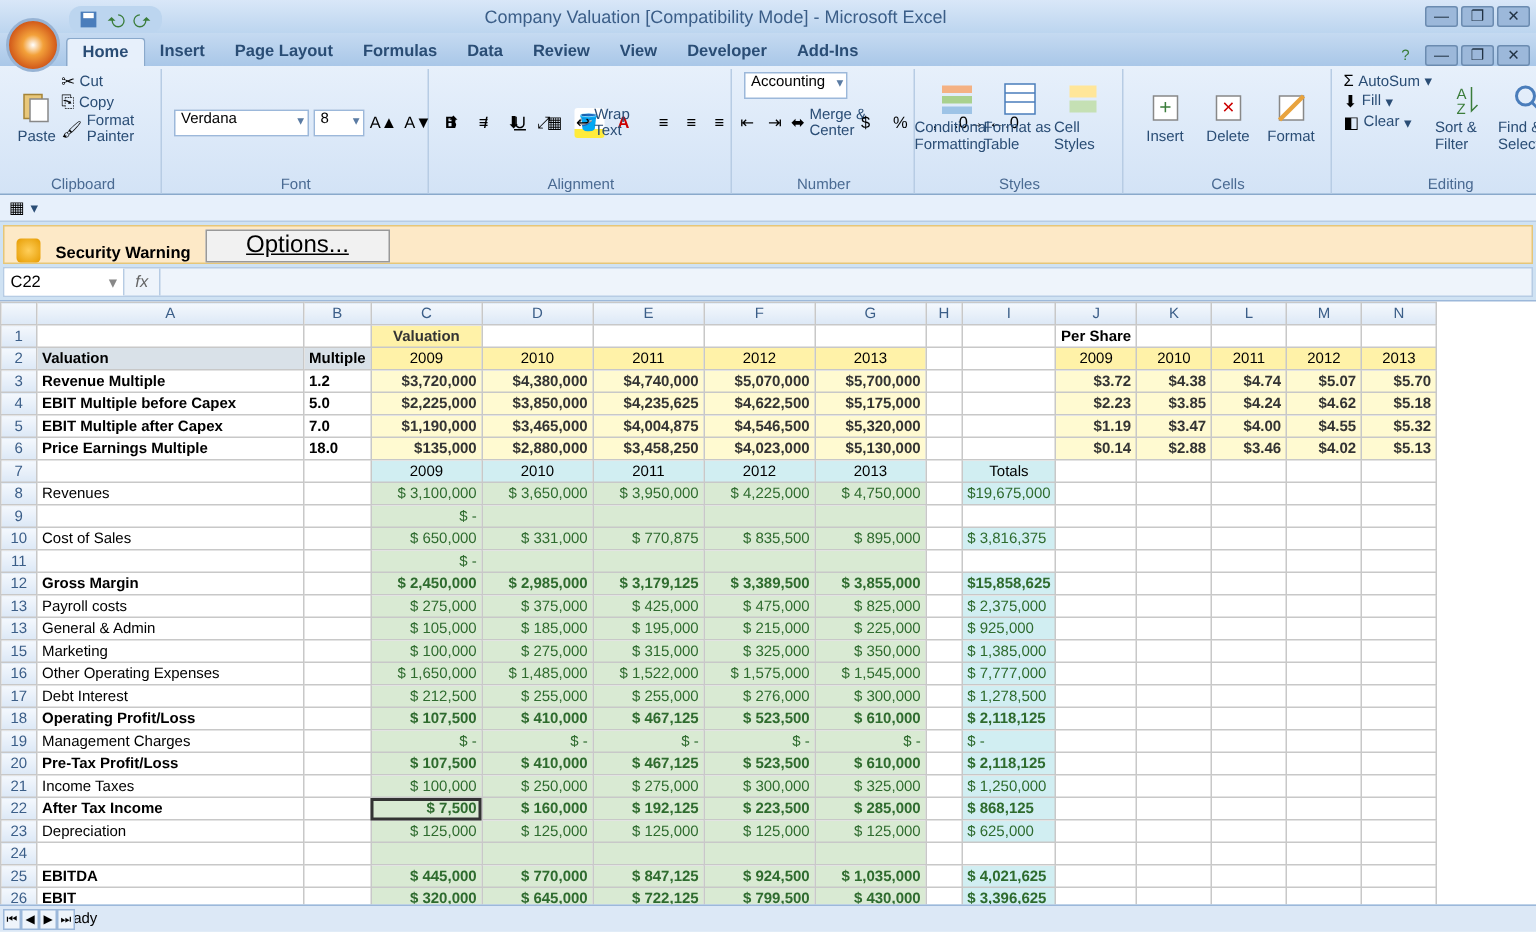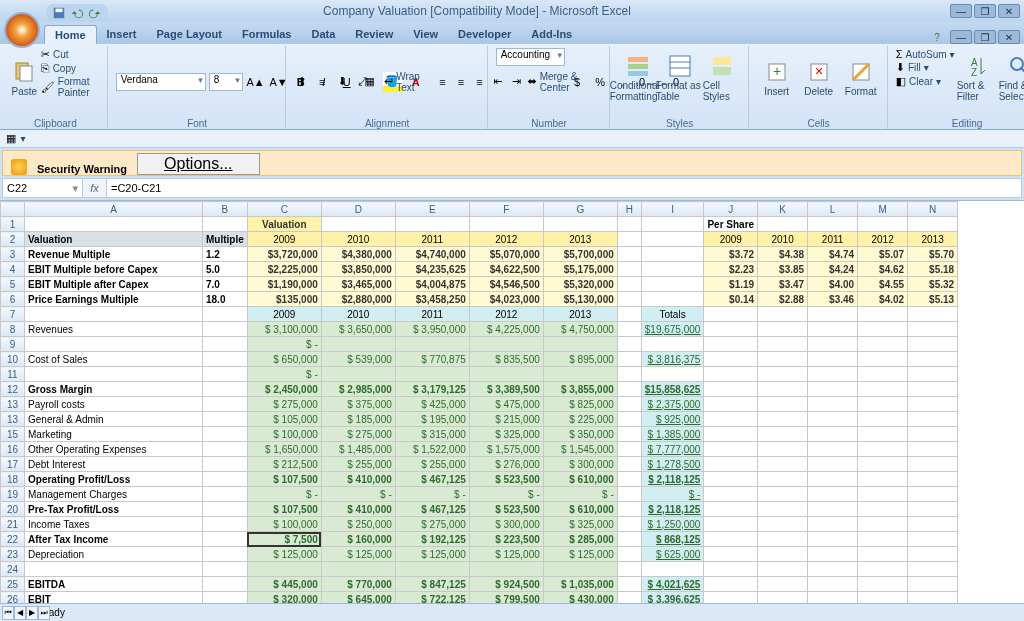--- a/index.html
+++ b/index.html
@@ -53,21 +53,21 @@
 table.sheet th{background:linear-gradient(#f4f8fd,#dce8f6);color:#3b5e88;font-weight:normal;text-align:center;}
 table.sheet th.rowh{width:24px;background:linear-gradient(#f4f8fd,#dce8f6);}
 th.corner{width:24px;background:#dce8f6;}
 
 .sec-header{background:#d9e1e8;font-weight:bold;color:#000;}
 .valhdr{background:#fff2a8;text-align:center;font-weight:bold;color:#333;}
 .valhdr2{background:#fff2a8;text-align:center;}
 .yelcell{background:#fffad1;text-align:right;font-weight:bold;color:#333;}
 .cyanhdr{background:#d1eef2;text-align:center;}
 .grncell{background:#d9ead3;text-align:right;color:#2e6b2e;}
-.totcell{background:#d1eef2;text-align:right;color:#2e6b2e;text-decoration:underline;}
+.totcell{background:#d1eef2;color:#2e6b2e;}
 .bold{font-weight:bold;}
 .selected-row th.rowh{background:#ffd56b;}
 .sel-outline{outline:2px solid #333;outline-offset:-2px;}
 
 
 .sheettabs{position:absolute;bottom:0;left:0;right:0;height:18px;background:#dce8f6;display:flex;align-items:center;padding-left:30px;font-size:10px;border-top:1px solid #9cb8da;}
 .nav-arrows{position:absolute;left:2px;display:flex;gap:0;}
 .nav-arrows span{width:12px;height:14px;border:1px solid #9cb8da;background:#eef4fb;display:flex;align-items:center;justify-content:center;font-size:8px;cursor:pointer;}
 .sheet-tab{padding:1px 10px;border:1px solid #9cb8da;background:#eef4fb;border-bottom:none;border-top-left-radius:3px;border-top-right-radius:3px;margin-right:-1px;cursor:pointer;}
 .sheet-tab.active{background:#fff;font-weight:bold;}
@@ -334,21 +334,20 @@
   <b>Security Warning</b>
   <button>Options...</button>
 </div>
 
 <div class="fxbar">
   <div class="namebox">
       <span>C22</span>
       <span style="margin-left:auto;color:#888;">▾</span>
     </div>
   <div class="fx-icon">fx</div>
-  <div class="formula">=C20-C21</div>
 </div>
 
 <div class="grid-wrap">
   <table class="sheet" id="sheet">
       <tbody>
         <tr>
           <th class="corner"></th>
           <th style="width:178px;">A</th>
           <th style="width:44px;">B</th>
           <th style="width:74px;">C</th>
@@ -535,21 +534,21 @@
           <td></td>
           <td></td>
         </tr>
       </tbody>
       <tbody>
         <tr>
           <th class="rowh">10</th>
           <td>Cost of Sales</td>
           <td></td>
           <td class="grncell">$      650,000</td>
-          <td class="grncell">$      539,000</td>
+          <td class="grncell">$      331,000</td>
           <td class="grncell">$      770,875</td>
           <td class="grncell">$      835,500</td>
           <td class="grncell">$      895,000</td>
           <td></td>
           <td class="totcell">$  3,816,375</td>
           <td></td>
           <td></td>
           <td></td>
           <td></td>
           <td></td>

